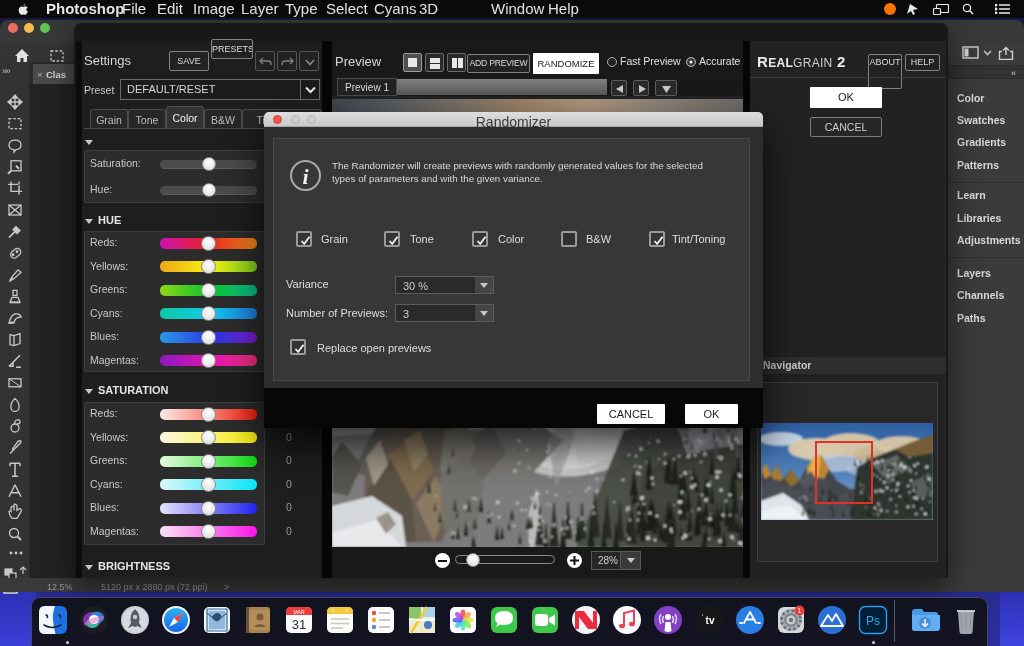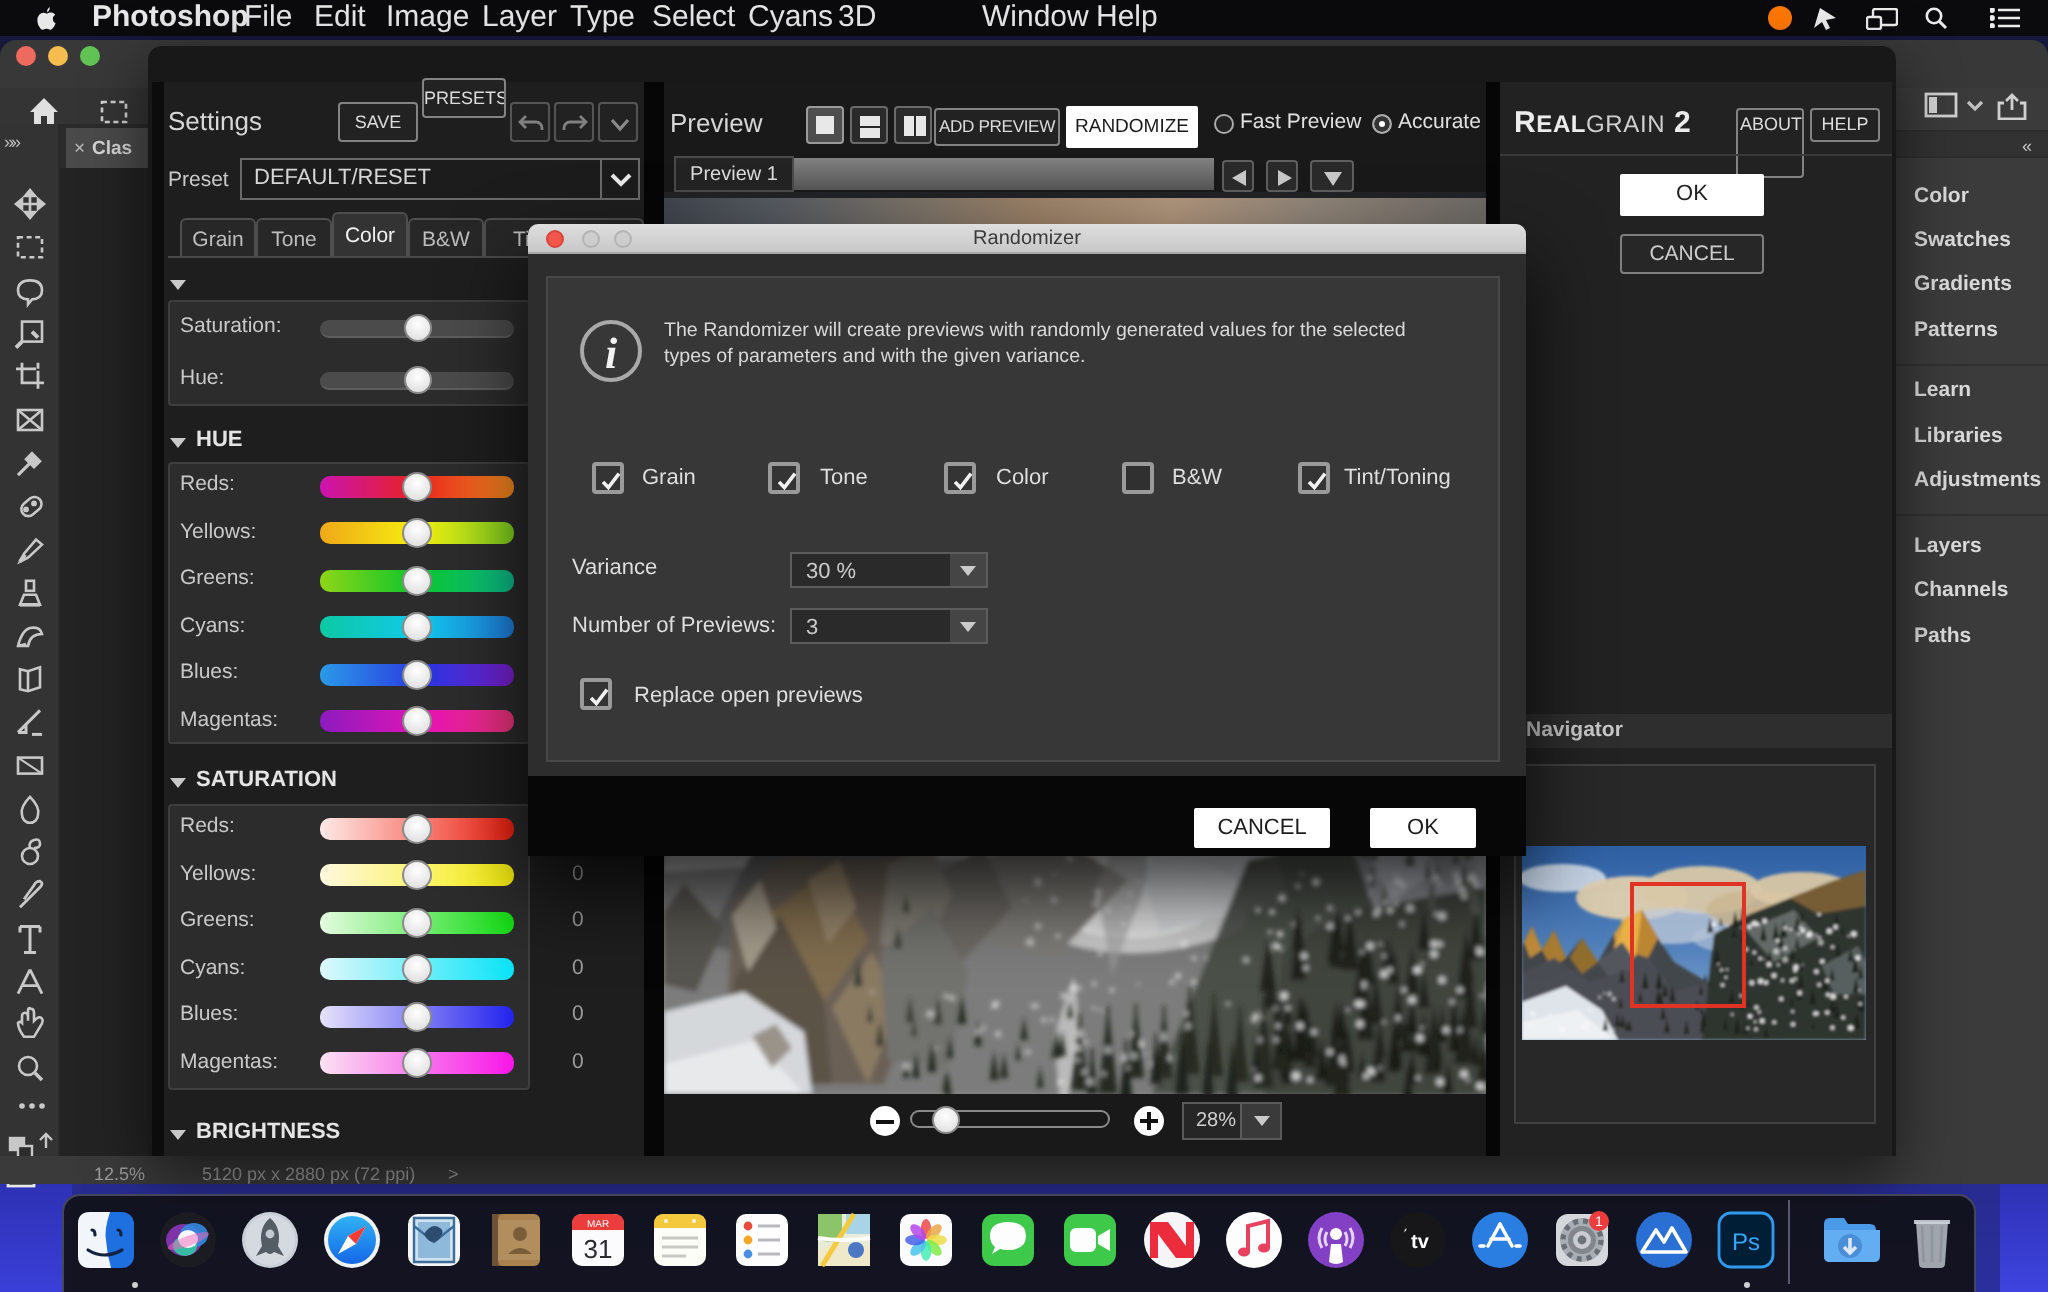--- a/index.html
+++ b/index.html
@@ -794,21 +794,21 @@
    <span style="position:absolute;right:0;width:20px;height:17px;background:#3a3a3a;border-left:1px solid #5a5a5a;">
           <svg style="position:absolute;left:6px;top:6px;" width="8" height="5" viewBox="0 0 8 5">
             <path d="M0 0 L8 0 L4 5 Z" fill="#c9c9c9"></path>
           </svg>
         </span>
  </div>
 
  <div style="left:669px;top:18px;width:7px;height:537px;background:#060606;"></div>
  <div style="left:676px;top:18px;width:196px;height:537px;background:#222222;"></div>
  <div style="left:683px;top:30px;color:#ececec;font-size:15px;font-weight:bold;letter-spacing:.3px;white-space:nowrap;">R<span style="position:static;font-size:12px;">EAL</span><span style="position:static;font-weight:normal;font-size:12px;color:#cfcfcf;">GRAIN</span> 2</div>
- <div class="pbtn" style="left:794px;top:31px;width:34px;height:35px;line-height:15px;text-align:right;">ABOUT</div>
+ <div class="pbtn" style="left:794px;top:31px;width:34px;height:35px;line-height:15px;">ABOUT</div>
  <div class="pbtn" style="left:831px;top:31px;width:35px;height:17px;line-height:15px;">HELP</div>
  <div style="left:676px;top:54px;width:196px;height:1px;background:#3a3a3a;"></div>
  <div style="left:736px;top:64px;width:72px;height:21px;background:#fff;color:#222;font-size:11px;text-align:center;line-height:21px;border-radius:1px;">OK</div>
  <div style="left:736px;top:94px;width:72px;height:20px;background:#272727;border:1px solid #7e7e7e;color:#cccccc;font-size:10.5px;text-align:center;line-height:18px;border-radius:2px;">CANCEL</div>
  <div style="left:676px;top:334px;width:196px;height:17px;background:#2e2e2e;color:#c9c9c9;font-size:10.5px;font-weight:bold;">
         <span style="position:absolute;left:13px;top:2px;">Navigator</span>
       </div>
  <div style="left:683px;top:359px;width:181px;height:180px;background:#282828;border:1px solid #404040;"></div>
  <div id="navthumb" style="left:687px;top:400px;width:172px;height:97px;">
         <svg width="172" height="97" viewBox="0 0 172 97">
@@ -1023,21 +1023,21 @@
 <rect x="55" y="19" width="56" height="61" fill="none" stroke="#e13324" stroke-width="2"></rect>
 </svg>
       </div>
 </div>
 
 <div id="dlg">
  <div id="dlgtitle">
   <div style="left:8.5px;top:2.5px;width:9px;height:9px;border-radius:50%;background:#f3554a;border:1px solid #d8453c;"></div>
   <div style="left:26.5px;top:2.5px;width:9px;height:9px;border-radius:50%;background:#cdcdcd;border:1px solid #b4b4b4;"></div>
   <div style="left:42.5px;top:2.5px;width:9px;height:9px;border-radius:50%;background:#cdcdcd;border:1px solid #b4b4b4;"></div>
-  <div style="left:0;top:1.5px;width:499px;text-align:center;color:#3a3a3a;font-size:10px;">Randomizer</div>
+  <div style="left:0;top:1.5px;width:499px;text-align:center;color:#3a3a3a;font-size:14px;">Randomizer</div>
  </div>
  <div style="left:9px;top:26px;width:477px;height:243px;background:#373737;border:1px solid #484848;"></div>
  <div style="left:26px;top:48px;width:31px;height:31px;border-radius:50%;border:2px solid #a9a9a9;color:#f2f2f2;
    font-family:'Liberation Serif',serif;font-style:italic;font-weight:bold;font-size:22px;text-align:center;line-height:29px;">i</div>
  <div class="dlab" style="left:68px;top:48px;width:430px;font-size:9.8px;line-height:12.5px;color:#d9d9d9;">The Randomizer will create previews with randomly generated values for the selected<br>types of parameters and with the given variance.</div>
  <div class="cb" style="left:32px;top:119px;">
         <svg style="position:absolute;left:2px;top:2px;" width="11" height="11" viewBox="0 0 11 11">
           <path d="M1.5 6 L4.2 8.8 L9.5 1.8" stroke="#f2f2f2" stroke-width="1.8" fill="none"></path>
         </svg>
       </div>

